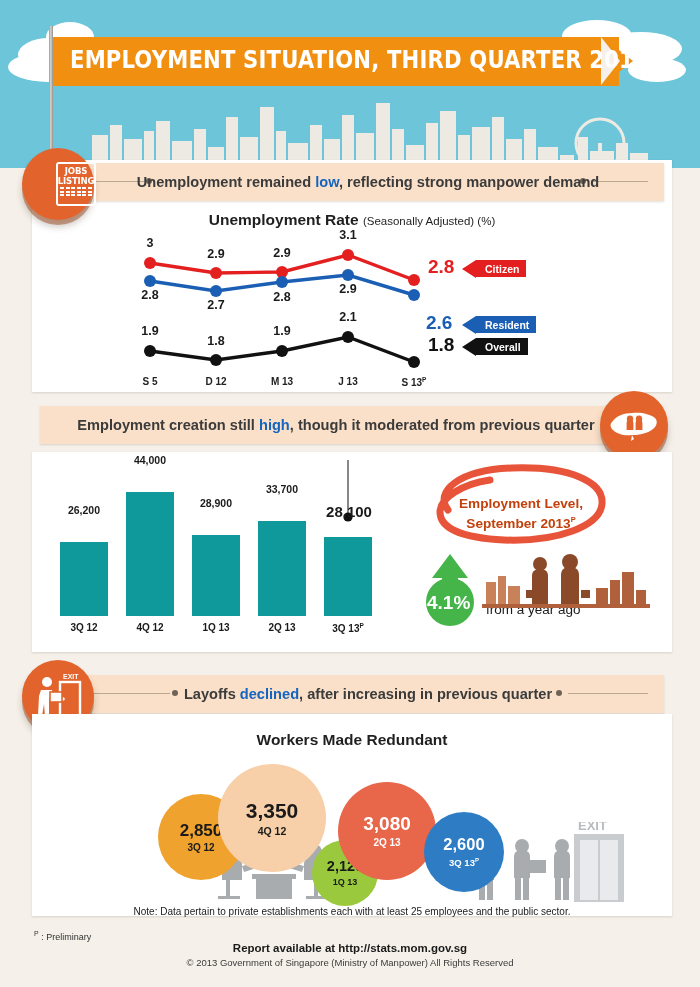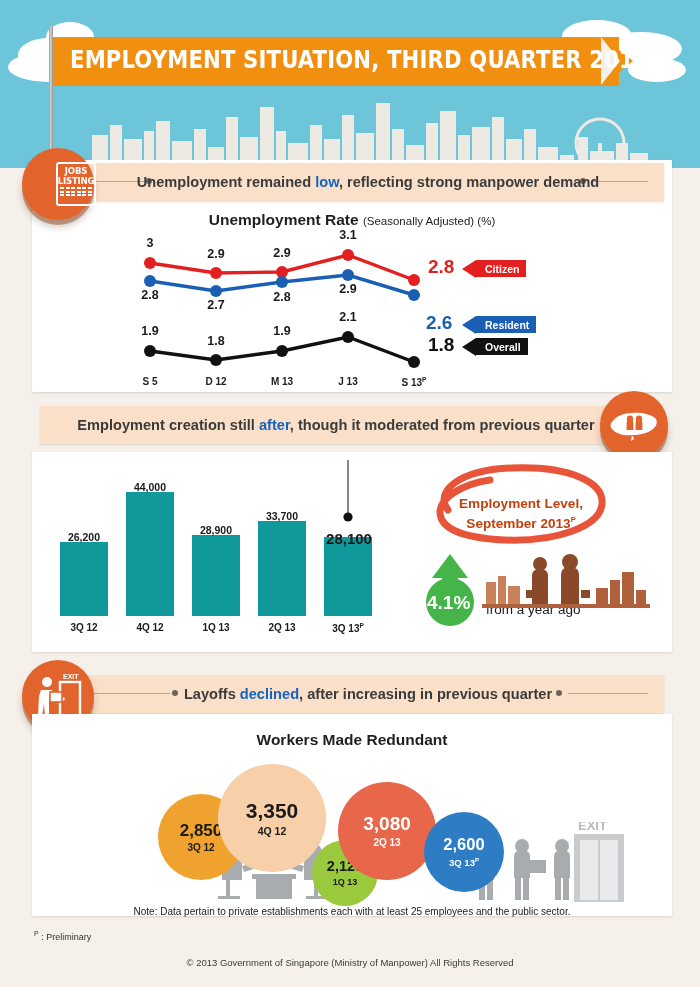--- a/index.html
+++ b/index.html
@@ -75,21 +75,21 @@
   .xlab sup{font-size:6.5px;}
   .vlab{position:absolute;font-size:12.5px;font-weight:bold;color:#1a1a1a;text-align:center;width:40px;}
   .endval{position:absolute;font-weight:bold;}
   .tag{position:absolute;height:17px;display:flex;align-items:center;padding:0 7px 0 9px;
        color:#fff;font-size:10.5px;font-weight:bold;}
   .tag:before{content:"";position:absolute;left:-8px;top:0;width:0;height:0;
      border-top:8.5px solid transparent;border-bottom:8.5px solid transparent;}
 
   
   .bar{position:absolute;background:#10999a;bottom:0;}
-  .barlab{position:absolute;font-size:10.5px;font-weight:bold;color:#1a1a1a;text-align:center;margin-top:27px;}
+  .barlab{position:absolute;font-size:10.5px;font-weight:bold;color:#1a1a1a;text-align:center;}
   .barx{position:absolute;font-size:10px;font-weight:bold;color:#1a1a1a;text-align:center;}
   .barx sup{font-size:6.5px;}
 
   
   .elv-text{position:absolute;font-size:13.6px;font-weight:bold;color:#c2410c;
             line-height:16px;text-align:center;}
   .elv-text sup{font-size:7.5px;}
   .pct{position:absolute;color:#fff;font-weight:bold;font-size:19px;}
   .fromyear{position:absolute;font-size:13.5px;font-weight:normal;color:#1a1a1a;}
 
@@ -285,21 +285,21 @@
     
     <div class="xlab" style="left:88px;top:148px;"><span>S 5</span></div>
     <div class="xlab" style="left:154px;top:148px;"><span>D 12</span></div>
     <div class="xlab" style="left:220px;top:148px;"><span>M 13</span></div>
     <div class="xlab" style="left:286px;top:148px;"><span>J 13</span></div>
     <div class="xlab" style="left:352px;top:148px;"><span>S 13</span><sup>P</sup></div>
   </div>
 
   <div class="strip strip2">
     <div class="strip-in">
-      <div class="strip-txt"><span>Employment creation still </span><span class="hl">after</span><span>, though it moderated from previous quarter</span></div>
+      <div class="strip-txt"><span>Employment creation still </span><span class="hl">high</span><span>, though it moderated from previous quarter</span></div>
     </div>
   </div>
   <div class="badge badge-map">
     <svg width="52" height="40" viewBox="0 0 52 40">
       <path fill="#fff" d="M4,17 C8,11 16,8 24,8 C33,7 42,9 47,13 C50,16 49,21 45,24 C40,28 32,30 24,30 C16,31 9,29 5,25 C2,22 2,19 4,17 Z M24,30 L23,36 L26,34 Z"></path>
       <ellipse cx="22" cy="14" rx="3.2" ry="3.4" fill="#e2642c"></ellipse>
       <path d="M18.6,18 C18.6,15.6 20.1,14.4 22,14.4 C23.9,14.4 25.4,15.6 25.4,18 L25.4,25 L18.6,25 Z" fill="#e2642c"></path>
       <ellipse cx="31" cy="14" rx="3.2" ry="3.4" fill="#e2642c"></ellipse>
       <path d="M27.6,18 C27.6,15.6 29.1,14.4 31,14.4 C32.9,14.4 34.4,15.6 34.4,18 L34.4,25 L27.6,25 Z" fill="#e2642c"></path>
     </svg>
@@ -462,15 +462,16 @@
   <div class="bub" style="left:424px;top:812px;width:80px;height:80px;background:#2e7cc4;color:#ffffff;">
     <b style="font-size:16.5px;">2,600</b>
     <i style="font-size:9.5px;margin-top:4px;"><span>3Q 13</span><sup>P</sup></i>
   </div>
 
   <div class="note" style="top:906px;">Note: Data pertain to private establishments each with at least 25 employees and the public sector.</div>
 
   <div class="prelim">
     <sup>P</sup> <span>: Preliminary</span>
   </div>
+  <div class="foot1" style="top:942px;">Report available at http://stats.mom.gov.sg</div>
   <div class="foot2" style="top:957px;">© 2013 Government of Singapore (Ministry of Manpower)  All Rights Reserved</div>
 
 </div>
 
 </body></html>

